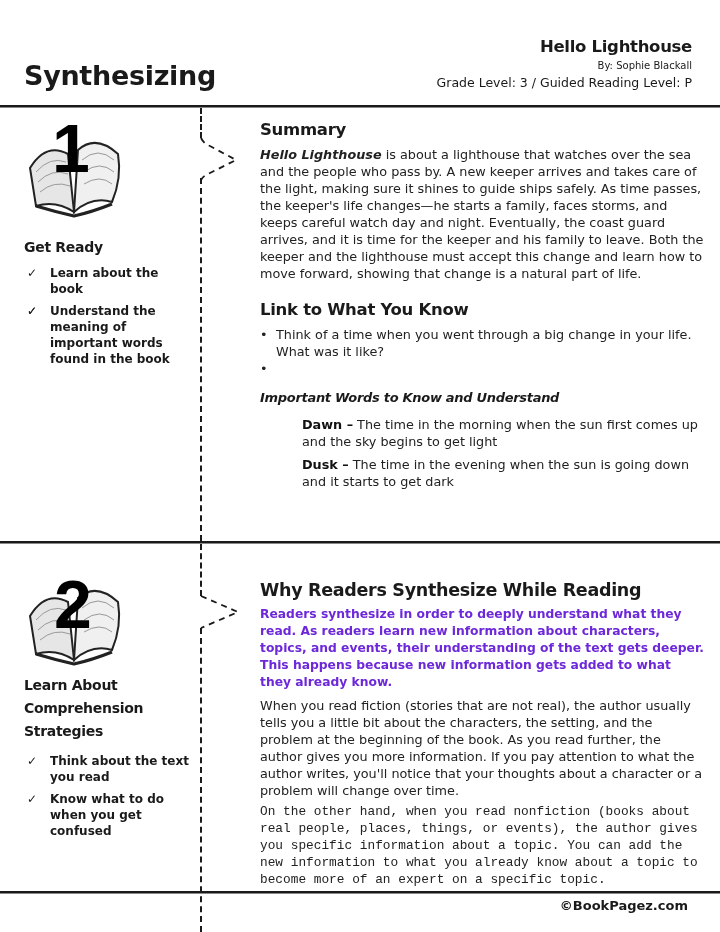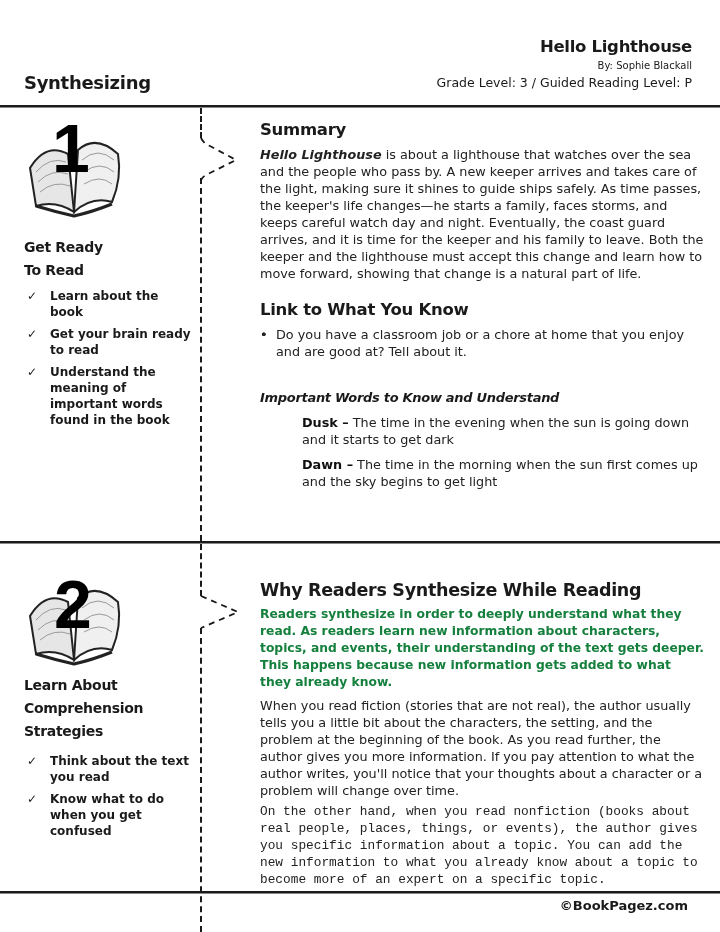--- a/index.html
+++ b/index.html
@@ -1,19 +1,19 @@
 <!DOCTYPE html>
 <html><head>
 <meta charset="utf-8">
 <style>
   * { box-sizing: border-box; margin: 0; padding: 0; }
   html, body { width: 720px; height: 932px; background: #ffffff; overflow: hidden; }
   body { position: relative; font-family: "DejaVu Sans", sans-serif; color: #1a1a1a; }
 
-  .header-title { position: absolute; left: 24px; top: 72px; font-size: 18px; font-weight: bold; letter-spacing: -0.3px; }
+  .header-title { position: absolute; left: 24px; top: 60px; font-size: 27px; font-weight: bold; letter-spacing: -0.3px; }
   .book-info { position: absolute; right: 28px; top: 37px; text-align: right; }
   .book-title { font-size: 16.5px; font-weight: bold; line-height: 20px; letter-spacing: -0.3px; }
   .book-author { font-size: 10px; line-height: 18px; }
   .book-level { font-size: 12.5px; line-height: 16px; }
 
   .hrule { position: absolute; left: 0; width: 720px; height: 3px; border-top: 2px solid #1a1a1a; border-bottom: 1px solid #888; }
 
   .vdash { position: absolute; left: 200px; width: 0; border-left: 2px dashed #1a1a1a; }
 
   .arrow { position: absolute; left: 200px; }
@@ -28,21 +28,21 @@
 
   .col-right { position: absolute; left: 260px; width: 445px; }
   .h2 { font-size: 16.5px; font-weight: bold; line-height: 20px; letter-spacing: -0.3px; }
   .para { font-size: 12.8px; line-height: 17px; color: #222; }
   .para b.it { font-style: italic; }
   .bullets { list-style: none; margin-top: 6px; }
   .bullets li { position: relative; padding-left: 16px; font-size: 12.8px; line-height: 17px; color: #222; }
   .bullets li .dot { position: absolute; left: 0; top: 0; }
   .word { padding-left: 42px; font-size: 12.8px; line-height: 17px; color: #222; margin-top: 6px; }
   .word b { color: #111; }
-  .bold-para { font-size: 12.3px; font-weight: bold; line-height: 17px; color: #15803d; }
+  .bold-para { font-size: 12.3px; font-weight: bold; line-height: 17px; color: #6d28d9; }
 
   .footer { position: absolute; right: 32px; top: 898px; font-size: 13px; font-weight: bold; }
 </style>
 </head>
 <body>
 
 <div class="header-title">Synthesizing</div>
 <div class="book-info">
   <div class="book-title">Hello Lighthouse</div>
   <div class="book-author">By: Sophie Blackall</div>
@@ -71,42 +71,41 @@
       <path d="M4 46 Q20 20 42 32 L48 90 Q30 78 10 84 Z" fill="#e6e6e6" stroke="#222" stroke-width="2"></path>
       <path d="M48 90 L52 28 Q70 12 92 32 Q96 56 86 80 Q66 74 48 90 Z" fill="#f0f0f0" stroke="#222" stroke-width="2"></path>
       <path d="M10 50 Q24 34 40 40 M12 60 Q26 46 42 52 M14 70 Q28 58 44 64" stroke="#999" fill="none" stroke-width="1"></path>
       <path d="M56 38 Q72 24 88 38 M58 50 Q74 38 88 50 M58 62 Q74 52 86 62" stroke="#999" fill="none" stroke-width="1"></path>
       <path d="M10 84 Q30 90 48 94 Q66 90 86 82" stroke="#222" fill="none" stroke-width="3"></path>
     </svg>
     <span class="book-num">1</span>
   </div>
   <div style="margin-top:18px;">
     <div class="step-title">Get Ready</div>
-    <div class="step-title">To Read</div>
   </div>
   <ul class="checklist">
     <li><span class="chk">✓</span><span>Learn about the book</span></li>
-    <li><span class="chk">✓</span><span>Get your brain ready to read</span></li>
+    <li><span class="chk">✓</span></li>
     <li><span class="chk">✓</span><span>Understand the meaning of important words found in the book</span></li>
   </ul>
 </div>
 
 <div class="col-right" style="top:120px;">
   <div class="h2">Summary</div>
   <p class="para" style="margin-top:6px;"><b class="it">Hello Lighthouse</b><span> is about a lighthouse that watches over the sea and the people who pass by.  A new keeper arrives and takes care of the light, making sure it shines to guide ships safely.  As time passes, the keeper's life changes—he starts a family, faces storms, and keeps careful watch day and night.  Eventually, the coast guard arrives, and it is time for the keeper and his family to leave.  Both the keeper and the lighthouse must accept this change and learn how to move forward, showing that change is a natural part of life.</span></p>
 
   <div class="h2" style="margin-top:18px;">Link to What You Know</div>
   <ul class="bullets">
+    <li><span class="dot">•</span><span>Think of a time when you went through a big change in your life.  What was it like?</span></li>
     <li><span class="dot">•</span></li>
-    <li><span class="dot">•</span><span>Do you have a classroom job or a chore at home that you enjoy and are good at?  Tell about it.</span></li>
   </ul>
 
   <div class="h2" style="margin-top:28px;font-size:13px;font-style:italic;">Important Words to Know and Understand</div>
+  <div class="word" style="margin-top:8px;"><b>Dawn –</b><span> The time in the morning when the sun first comes up and the sky begins to get light</span></div>
   <div class="word"><b>Dusk –</b><span> The time in the evening when the sun is going down and it starts to get dark</span></div>
-  <div class="word" style="margin-top:8px;"><b>Dawn –</b><span> The time in the morning when the sun first comes up and the sky begins to get light</span></div>
 </div>
 
 <div class="col-left" style="top:570px;">
   <div class="book-icon">
     <svg width="100" height="96" viewBox="0 0 100 96">
       <path d="M4 46 Q20 20 42 32 L48 90 Q30 78 10 84 Z" fill="#e6e6e6" stroke="#222" stroke-width="2"></path>
       <path d="M48 90 L52 28 Q70 12 92 32 Q96 56 86 80 Q66 74 48 90 Z" fill="#f0f0f0" stroke="#222" stroke-width="2"></path>
       <path d="M10 50 Q24 34 40 40 M12 60 Q26 46 42 52 M14 70 Q28 58 44 64" stroke="#999" fill="none" stroke-width="1"></path>
       <path d="M56 38 Q72 24 88 38 M58 50 Q74 38 88 50 M58 62 Q74 52 86 62" stroke="#999" fill="none" stroke-width="1"></path>
       <path d="M10 84 Q30 90 48 94 Q66 90 86 82" stroke="#222" fill="none" stroke-width="3"></path>

